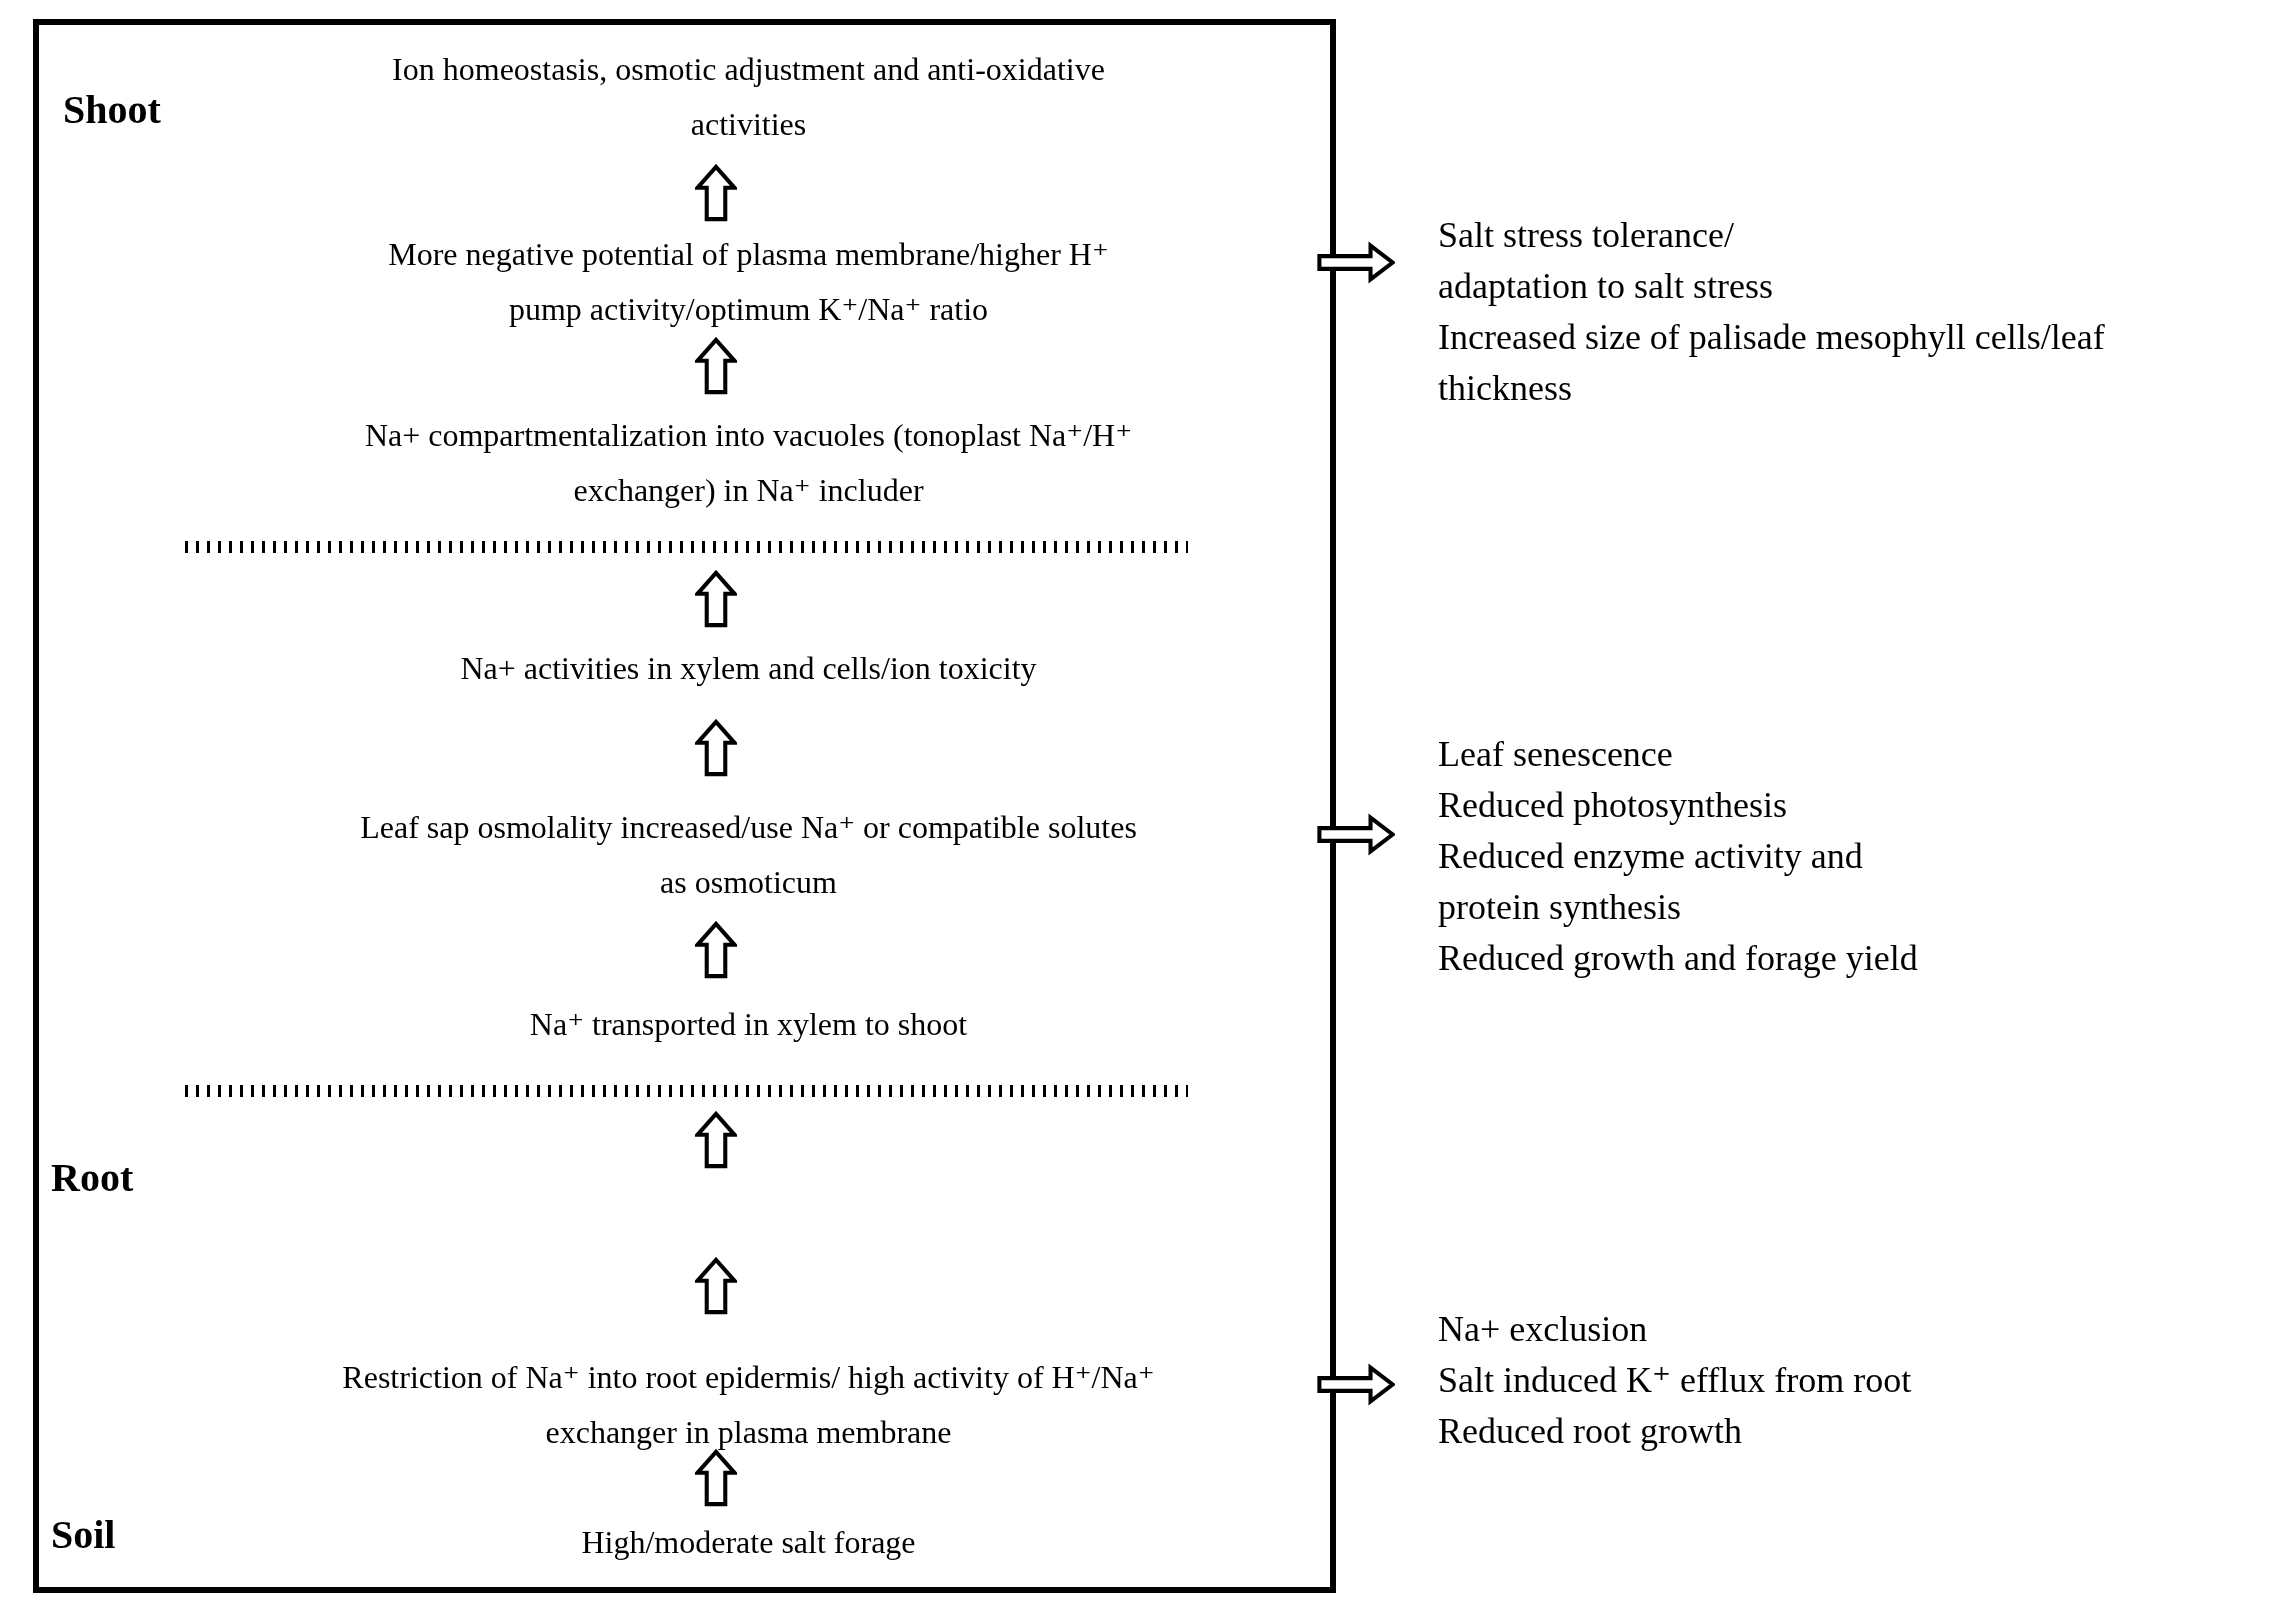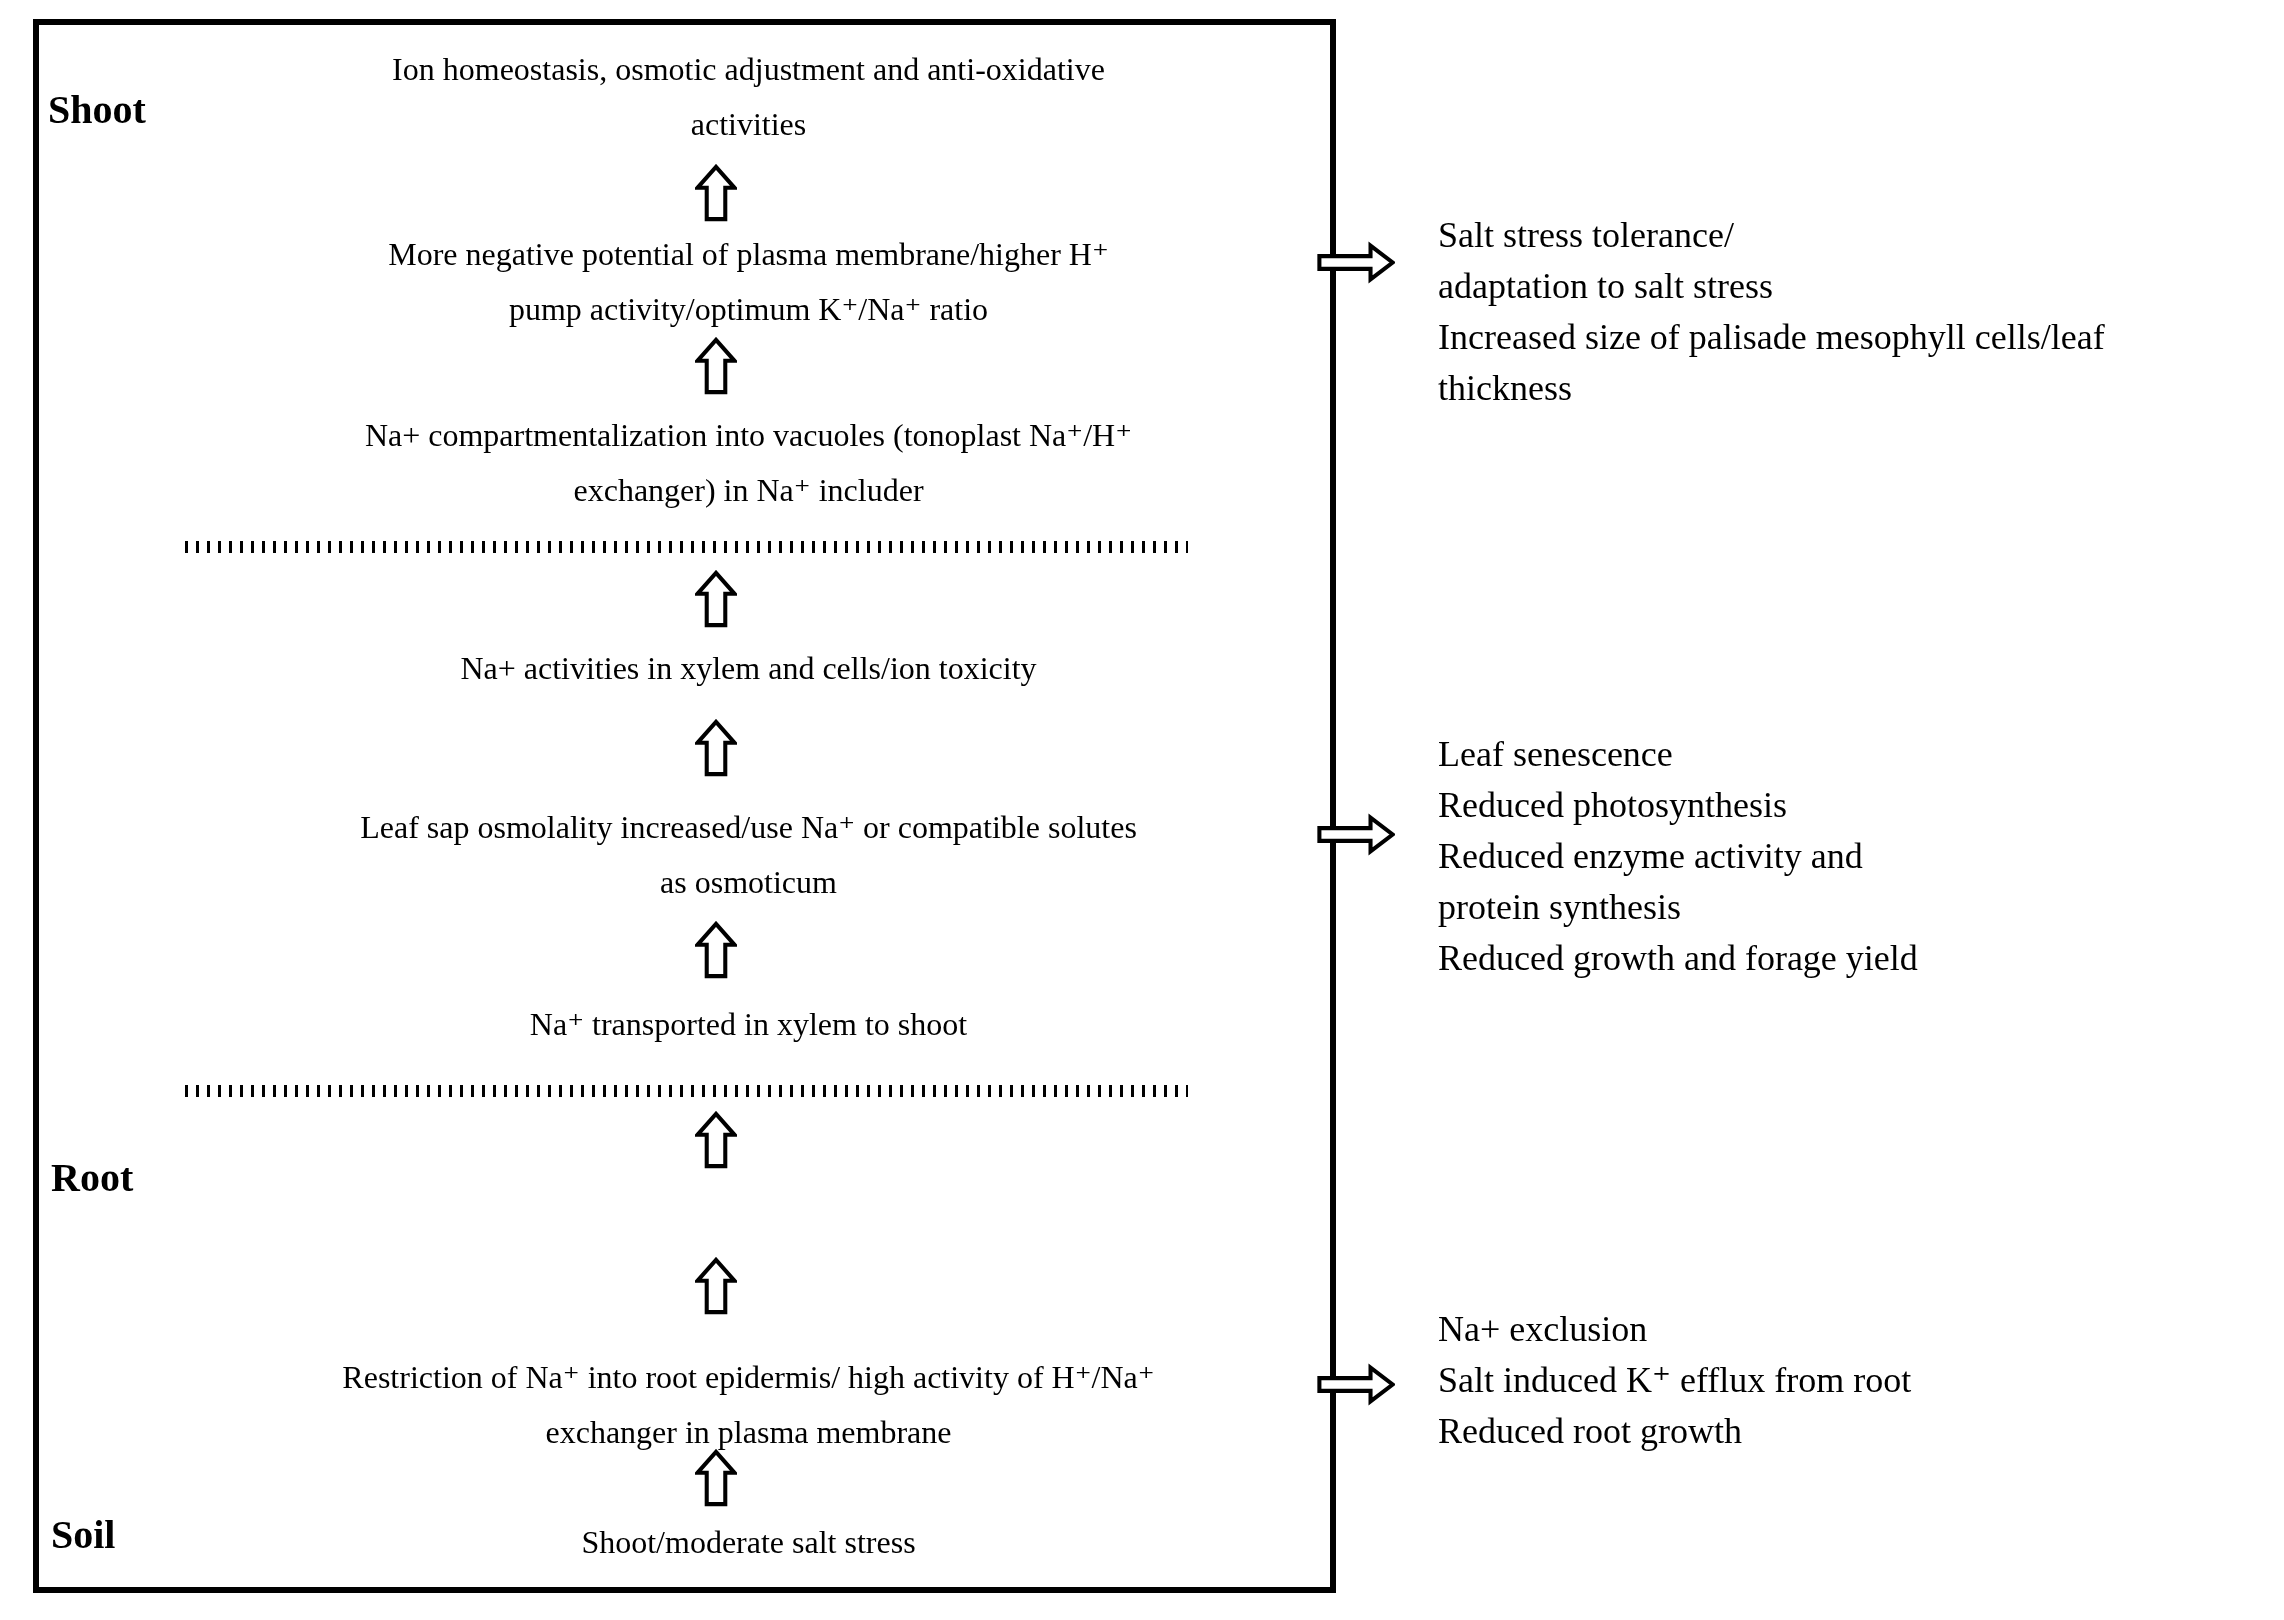--- a/index.html
+++ b/index.html
@@ -26,21 +26,21 @@
     box-sizing: border-box;
     background: #ffffff;
   }
   .region-label {
     position: absolute;
     font-size: 40px;
     font-weight: bold;
     line-height: 47px;
     white-space: nowrap;
   }
-  #label-shoot { left: 48px; top: 86px; }
+  #label-shoot { left: 63px; top: 86px; }
   #label-root  { left: 51px; top: 1154px; }
   #label-soil  { left: 51px; top: 1511px; }
 
   .flow-step {
     position: absolute;
     left: 128px;
     width: 1241px;
     text-align: center;
     font-size: 32px;
     line-height: 55px;
@@ -118,21 +118,21 @@
   <div id="step-2" class="flow-step">More negative potential of plasma membrane/higher H⁺
 pump activity/optimum K⁺/Na⁺ ratio</div>
   <div id="step-3" class="flow-step">Na+ compartmentalization into vacuoles (tonoplast Na⁺/H⁺
 exchanger) in Na⁺ includer</div>
   <div id="step-4" class="flow-step">Na+ activities in xylem and cells/ion toxicity</div>
   <div id="step-5" class="flow-step">Leaf sap osmolality increased/use Na⁺ or compatible solutes
 as osmoticum</div>
   <div id="step-6" class="flow-step">Na⁺ transported in xylem to shoot</div>
   <div id="step-8" class="flow-step">Restriction of Na⁺ into root epidermis/ high activity of H⁺/Na⁺
 exchanger in plasma membrane</div>
-  <div id="step-9" class="flow-step">Shoot/moderate salt stress</div>
+  <div id="step-9" class="flow-step">High/moderate salt forage</div>
 
   <div id="divider-1" class="dotted-divider"></div>
   <div id="divider-2" class="dotted-divider"></div>
 
   <svg id="up-arrow-1" class="up-arrow" viewBox="0 0 72 100" xmlns="http://www.w3.org/2000/svg">
       <path d="M36 5 L68 41 L52 41 L52 95 L20 95 L20 41 L4 41 Z" fill="#ffffff" stroke="#000000" stroke-width="7" stroke-linejoin="miter"></path>
     </svg>
   <svg id="up-arrow-2" class="up-arrow" viewBox="0 0 72 100" xmlns="http://www.w3.org/2000/svg">
       <path d="M36 5 L68 41 L52 41 L52 95 L20 95 L20 41 L4 41 Z" fill="#ffffff" stroke="#000000" stroke-width="7" stroke-linejoin="miter"></path>
     </svg>

